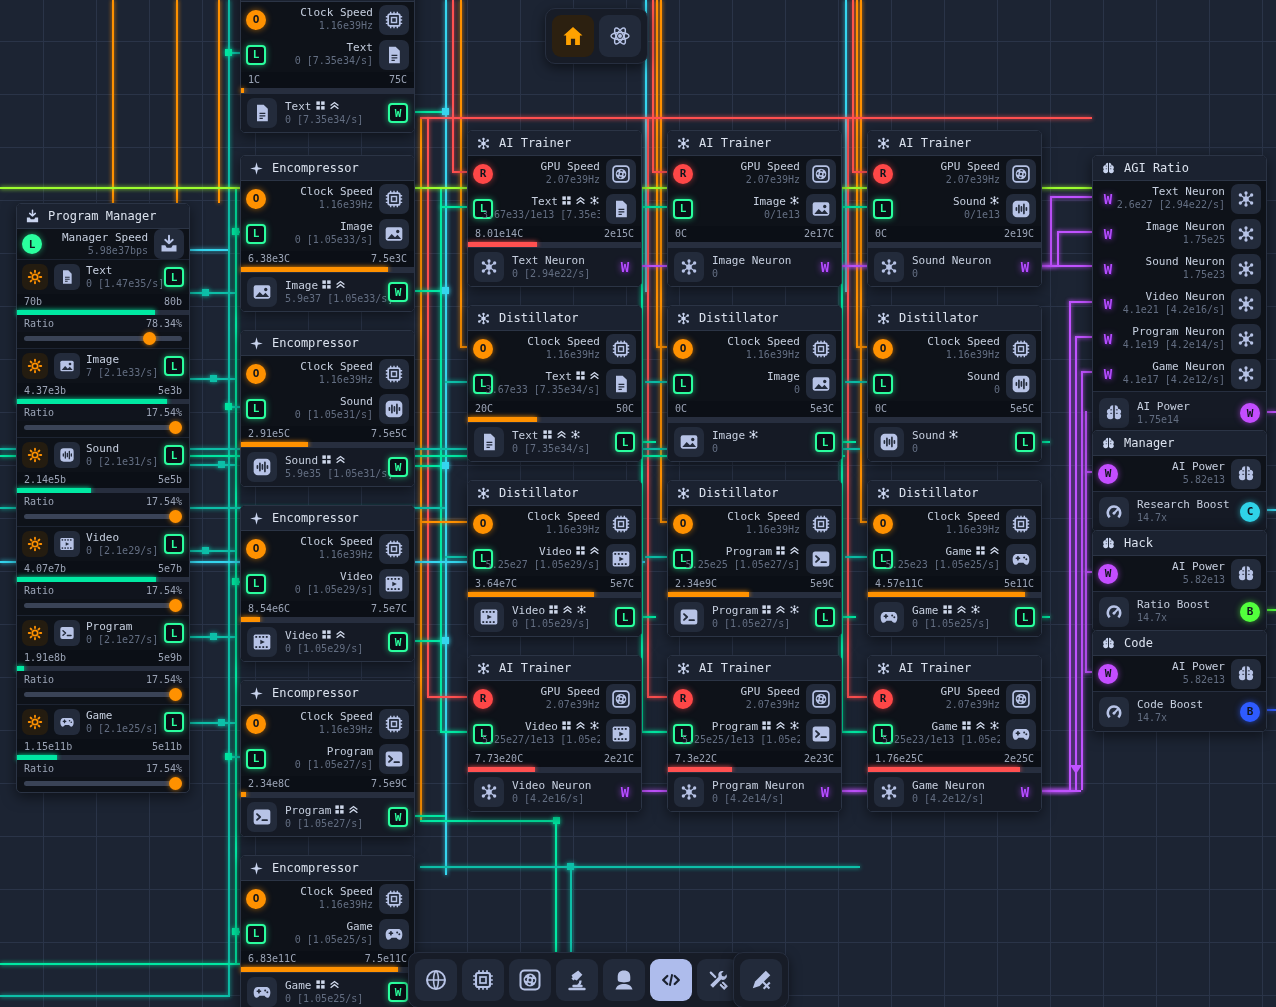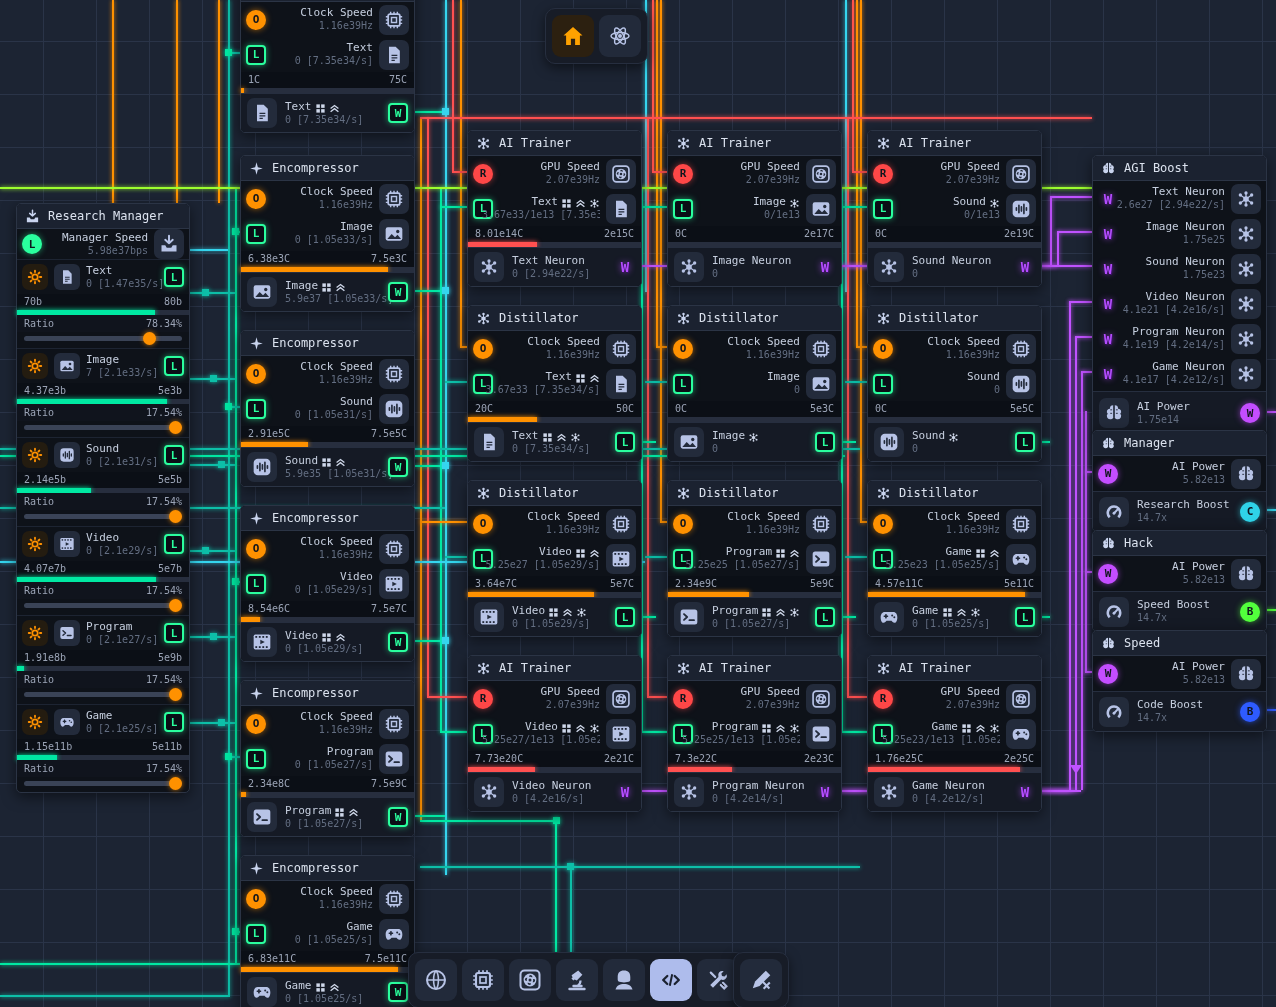--- a/index.html
+++ b/index.html
@@ -13,21 +13,21 @@
   .arrowdn{position:absolute;width:0;height:0;border-left:6px solid transparent;border-right:6px solid transparent;border-top:9px solid #c052ff;z-index:1;}
   .card{position:absolute;background:#0e1219;border:1px solid #2b3445;border-radius:5px;
     box-shadow:0 4px 14px rgba(0,0,0,.5);z-index:2;display:flex;flex-direction:column;}
   .chead{display:flex;align-items:center;gap:8px;height:24px;padding:0 8px;background:#1b2230;
     border-bottom:1px solid #2b3445;border-radius:4px 4px 0 0;color:#dbe2ee;font-size:12px;flex:0 0 auto;}
   .chead .hicon{display:flex;color:#c9d4ee;}
   .mrow{display:flex;align-items:center;gap:6px;height:35px;padding:0 5px;}
   .lbls{flex:1;display:flex;flex-direction:column;line-height:1.25;min-width:0;}
   .lbls.r{align-items:flex-end;text-align:right;}
   .lbls.l{align-items:flex-start;text-align:left;}
-  .lblline{display:flex;align-items:flex-end;gap:3px;white-space:nowrap;}
+  .lblline{display:flex;align-items:flex-start;gap:3px;white-space:nowrap;}
   .lbl{color:#c6cfdf;font-size:11px;}
   .val{color:#636e82;font-size:10px;white-space:nowrap;overflow:hidden;max-width:118px;}
   .tile{width:30px;height:30px;border-radius:7px;background:#232b3b;display:flex;align-items:center;justify-content:center;color:#b7c3e6;flex:0 0 auto;}
   .tile.sm{width:26px;height:26px;border-radius:6px;}
   .tile.gear{background:#241c10;color:#ff9100;width:26px;height:26px;}
   .mmwrap{background:#0b0f16;flex:0 0 auto;}
   .mm{display:flex;justify-content:space-between;padding:2px 7px 1px;font-size:10px;color:#9ba4b6;height:13px;}
   .bar{height:5px;background:#272e3e;}
   .fill{height:100%;}
   .fill.orange{background:#ff9100;box-shadow:0 0 5px #ff9100;}
@@ -63,21 +63,21 @@
 
 <div id="stage">
     <div class="card" style="left: 16px; top: 203px; width: 172px; height: 588px;">
       <div class="chead">
         <span class="hicon">
           <svg viewBox="0 0 24 24" width="15" height="15">
             <path d="M12 2v9m0 0L7.5 7M12 11l4.5-4" stroke="currentColor" stroke-width="2.4" fill="none" stroke-linecap="round"></path>
             <path d="M3 13.5h4.5l1.8 3h5.4l1.8-3H21V21H3z" fill="currentColor"></path>
           </svg>
         </span>
-        <span>Research Manager</span>
+        <span>Program Manager</span>
       </div>
       <div class="mrow" style="height:44px">
         <span class="port p-cif pc-green">L</span>
         <div class="lbls r">
           <span class="lbl">Manager Speed</span>
           <span class="val">5.98e37bps</span>
         </div>
         <span class="tile ">
           <svg viewBox="0 0 24 24" width="20" height="20">
             <path d="M12 2v9m0 0L7.5 7M12 11l4.5-4" stroke="currentColor" stroke-width="2.4" fill="none" stroke-linecap="round"></path>
@@ -2302,21 +2302,21 @@
     <div class="card" style="left: 1092px; top: 155px; width: 173px;">
       <div class="chead">
         <span class="hicon">
           <svg viewBox="0 0 24 24" width="15" height="15">
             <path d="M11.2 2.8a4 4 0 0 0-4.1 4A3.6 3.6 0 0 0 4.5 13a3.9 3.9 0 0 0 2.6 6.6c1.6.1 3-.7 4.1-2z" fill="currentColor"></path>
             <path d="M12.8 2.8a4 4 0 0 1 4.1 4A3.6 3.6 0 0 1 19.5 13a3.9 3.9 0 0 1-2.6 6.6c-1.6.1-3-.7-4.1-2z" fill="currentColor"></path>
             <path d="M12 2.8v15" stroke="#232b3b" stroke-width="1.3"></path>
             <path d="M7.5 8.2h2.2M14.3 8.2h2.2M7.5 12.4h2.2M14.3 12.4h2.2" stroke="#232b3b" stroke-width="1.1"></path>
           </svg>
         </span>
-        <span>AGI Boost</span>
+        <span>AGI Ratio</span>
       </div>
       <div class="mrow">
         <span class="port p-bare pc-purple">W</span>
         <div class="lbls r">
           <span class="lbl">Text Neuron</span>
           <span class="val">2.6e27 [2.94e22/s]</span>
         </div>
         <span class="tile ">
           <svg viewBox="0 0 24 24" width="20" height="20">
             <g stroke="currentColor" stroke-width="1.5">
@@ -2536,37 +2536,37 @@
       </div>
       <div class="orow">
         <span class="tile ">
           <svg viewBox="0 0 24 24" width="20" height="20">
             <path d="M12 4a9 9 0 0 1 9 9c0 2.5-1 4.8-2.7 6.4l-2.3-2.2A5.9 5.9 0 0 0 12 7a5.9 5.9 0 0 0-4 10.2l-2.3 2.2A9 9 0 0 1 12 4z" fill="currentColor"></path>
             <path d="M12 13.5L16.3 9" stroke="currentColor" stroke-width="2.2" stroke-linecap="round"></path>
             <circle cx="12" cy="13.5" r="1.7" fill="currentColor"></circle>
           </svg>
         </span>
         <div class="lbls l">
-          <span class="lbl">Speed Boost</span>
+          <span class="lbl">Ratio Boost</span>
           <span class="val">14.7x</span>
         </div>
         <span class="port p-cif pc-lime">B</span>
       </div>
     </div>
     <div class="card" style="left: 1092px; top: 630px; width: 173px; height: 100px;">
       <div class="chead">
         <span class="hicon">
           <svg viewBox="0 0 24 24" width="15" height="15">
             <path d="M11.2 2.8a4 4 0 0 0-4.1 4A3.6 3.6 0 0 0 4.5 13a3.9 3.9 0 0 0 2.6 6.6c1.6.1 3-.7 4.1-2z" fill="currentColor"></path>
             <path d="M12.8 2.8a4 4 0 0 1 4.1 4A3.6 3.6 0 0 1 19.5 13a3.9 3.9 0 0 1-2.6 6.6c-1.6.1-3-.7-4.1-2z" fill="currentColor"></path>
             <path d="M12 2.8v15" stroke="#232b3b" stroke-width="1.3"></path>
             <path d="M7.5 8.2h2.2M14.3 8.2h2.2M7.5 12.4h2.2M14.3 12.4h2.2" stroke="#232b3b" stroke-width="1.1"></path>
           </svg>
         </span>
-        <span>Speed</span>
+        <span>Code</span>
       </div>
       <div class="mrow">
         <span class="port p-cif pc-purple">W</span>
         <div class="lbls r">
           <span class="lbl">AI Power</span>
           <span class="val">5.82e13</span>
         </div>
         <span class="tile ">
           <svg viewBox="0 0 24 24" width="20" height="20">
             <path d="M11.2 2.8a4 4 0 0 0-4.1 4A3.6 3.6 0 0 0 4.5 13a3.9 3.9 0 0 0 2.6 6.6c1.6.1 3-.7 4.1-2z" fill="currentColor"></path>

